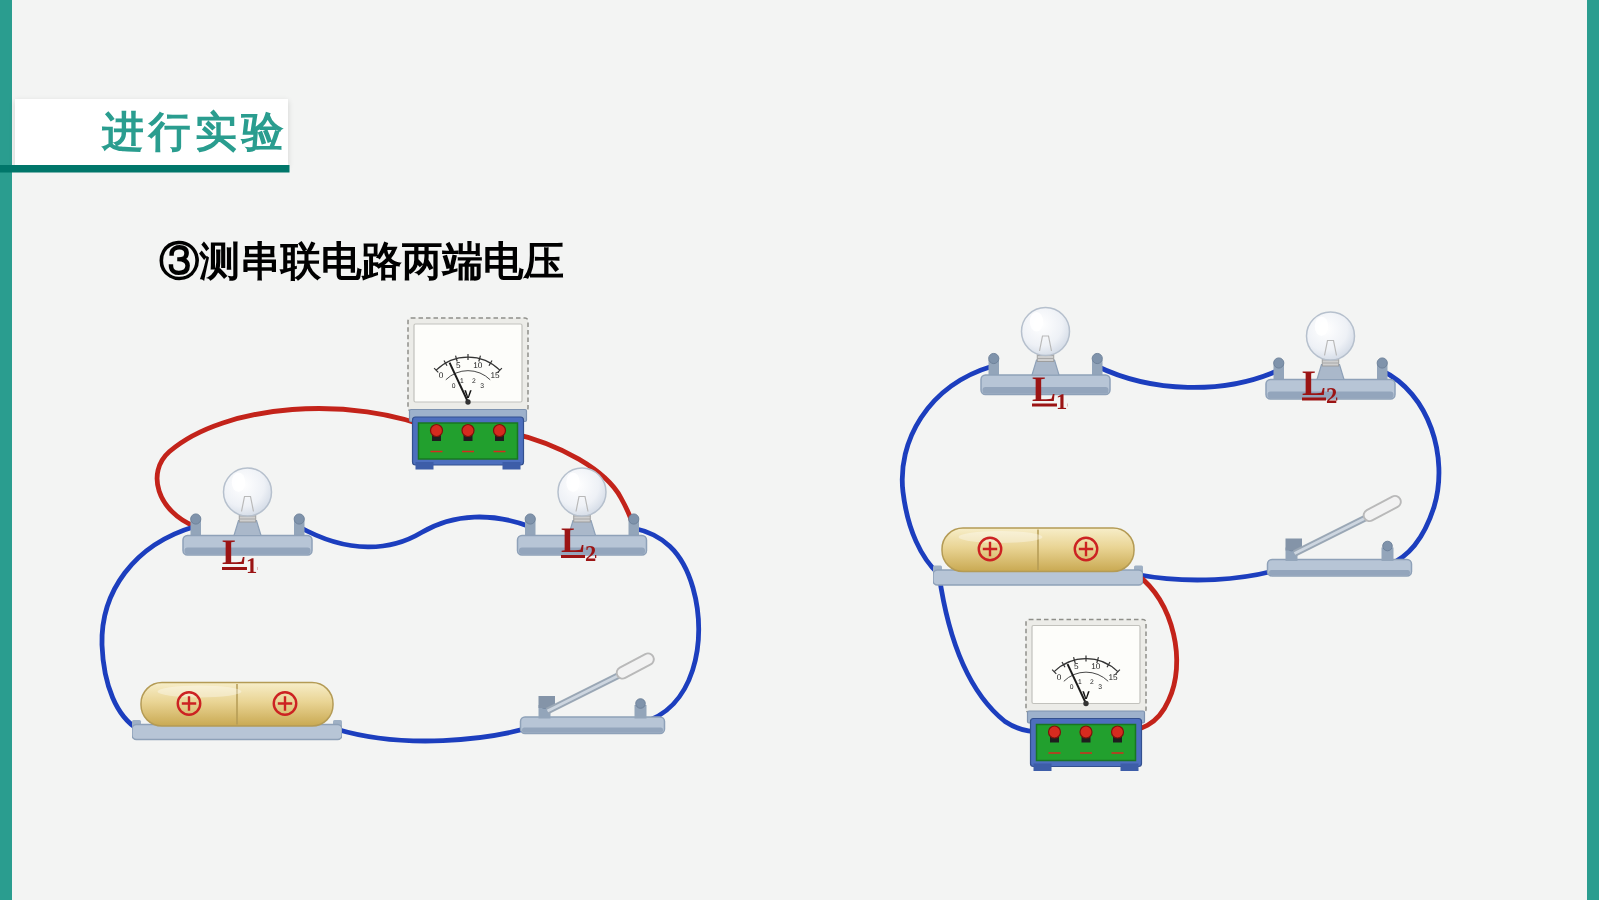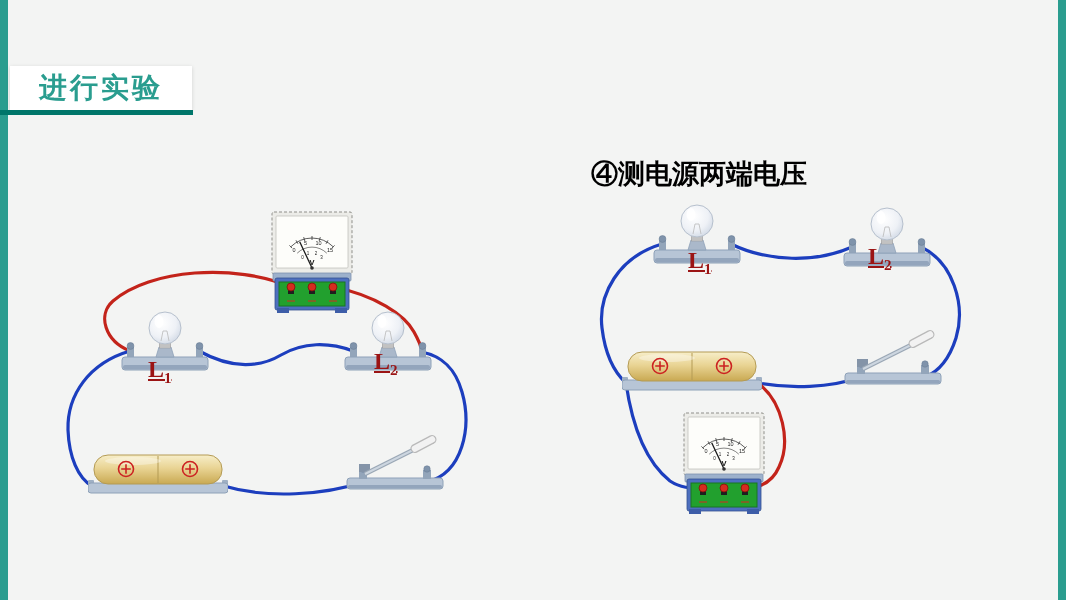--- a/index.html
+++ b/index.html
@@ -5,21 +5,21 @@
   * { margin:0; padding:0; box-sizing:border-box; }
   html,body { width:1066px; height:600px; background:#f3f4f3; }
   body { font-family:"Liberation Sans", sans-serif; position:relative; overflow:hidden; }
   .slide { position:absolute; left:0; top:0; width:1066px; height:600px; background:#f3f4f3; }
   .edge-bar { position:absolute; top:0; bottom:0; width:8px; background:#2a9d8f; }
   .edge-bar.left { left:0; }
   .edge-bar.right { right:0; }
   .header-box {
     position:absolute; left:10px; top:66px; width:182px; height:44px;
     background:#ffffff; box-shadow:0 1px 4px rgba(0,0,0,.14);
-    display:flex; align-items:center; justify-content:center;
+    display:flex; align-items:center; justify-content:flex-end;
   }
   .header-title { color:#2a9d8f; font-size:28px; font-weight:700; letter-spacing:3px; }
   .header-underline { position:absolute; left:0; top:110px; width:193px; height:5px; background:#00766a; }
   .panel-title { position:absolute; font-size:27px; font-weight:700; color:#000; white-space:nowrap; }
   .panel-title.p1 { left:106px; top:156px; }
   .panel-title.p2 { left:591px; top:156px; }
   .circuit-svg { position:absolute; width:440px; height:330px; }
   .circuit-svg.left { left:55px; top:195px; }
   .circuit-svg.right { left:590px; top:195px; }
   .lamp-label { position:absolute; color:#9b1414; font-family:"Liberation Serif", serif; font-weight:700; font-size:24px; line-height:1;text-decoration:underline; }
@@ -37,21 +37,21 @@
 
 <div class="slide">
   <div class="edge-bar left"></div>
   <div class="edge-bar right"></div>
 
   <div class="header-box">
     <span class="header-title">进行实验</span>
   </div>
   <div class="header-underline"></div>
 
-  <div class="panel-title p2">④测电源两端电压</div>
+  <div class="panel-title p1">③测串联电路两端电压</div>
 
   <svg width="0" height="0" style="position:absolute" aria-hidden="true">
     <defs>
       <radialGradient id="bulbGrad" cx="40%" cy="35%" r="75%">
         <stop offset="0%" stop-color="#ffffff"></stop>
         <stop offset="60%" stop-color="#eef1f6"></stop>
         <stop offset="100%" stop-color="#ccd5e2"></stop>
       </radialGradient>
       <linearGradient id="battGrad" x1="0" y1="0" x2="0" y2="1">
         <stop offset="0%" stop-color="#f7eec9"></stop>

